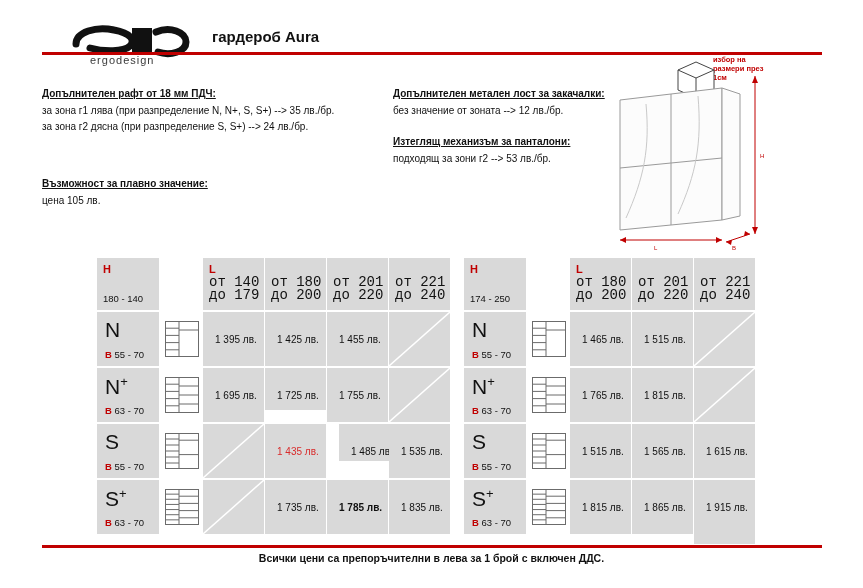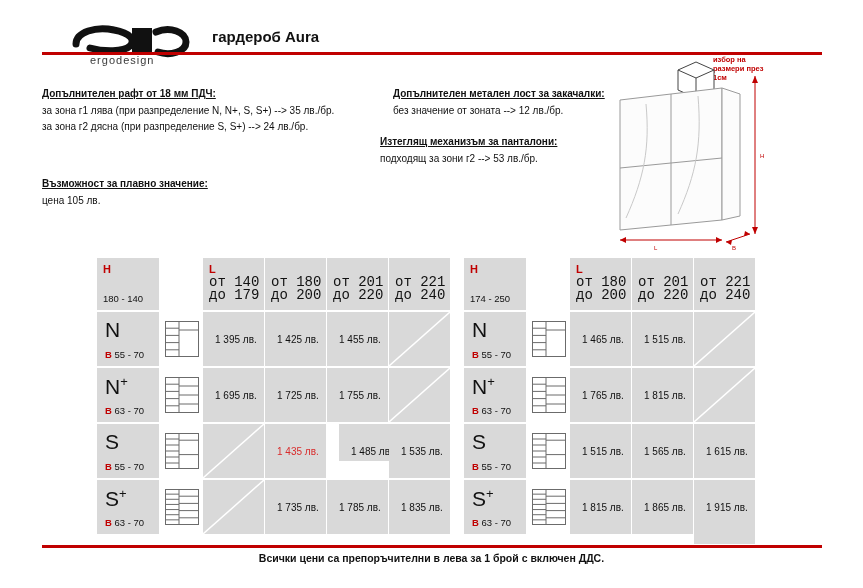--- a/index.html
+++ b/index.html
@@ -33,21 +33,21 @@
     font-size:10.5px;font-weight:bold;color:#111;
   }
 
   
   .blk{position:absolute;font-size:10px;line-height:16px;color:#111;}
   .blk .hd{font-weight:bold;text-decoration:underline;display:block;margin-bottom:1px;}
   .blk .ln{display:block;white-space:nowrap;}
 
   #blockA{left:42px;top:86px;width:345px;}
   #blockB{left:393px;top:86px;width:245px;}
-  #blockC{left:380px;top:134px;width:245px;}
+  #blockC{left:393px;top:134px;width:245px;}
   #blockD{left:42px;top:176px;width:300px;}
 
   
   .illus{position:absolute;left:600px;top:58px;width:225px;height:195px;}
   .cube-note{
     position:absolute;left:713px;top:55px;font-size:7.5px;font-weight:bold;
     color:#c00000;line-height:9px;width:60px;
   }
 
   
@@ -233,21 +233,21 @@
           <line x1="0" y1="28.8" x2="14" y2="28.8" stroke="#6b6b6b" stroke-width="1"></line>
           <line x1="14" y1="9" x2="34" y2="9" stroke="#6b6b6b" stroke-width="1"></line>
           <line x1="14" y1="18" x2="34" y2="18" stroke="#6b6b6b" stroke-width="1"></line>
           <line x1="14" y1="27" x2="34" y2="27" stroke="#6b6b6b" stroke-width="1"></line>
         </svg>
       </div>
       <div class="drawnote" style="left: 113px; top: 115px; position: absolute;">с вътрешни чекмеджета</div>
       <div class="cell" style="left: 106px; top: 110px; width: 61px; height: 54px;">
         <div class="price">1 695 лв.</div>
       </div>
-      <div class="cell" style="left: 168px; top: 110px; width: 61px; height: 54px;">
+      <div class="cell" style="left: 168px; top: 110px; width: 61px; height: 42px;">
         <div class="price">1 725 лв.</div>
       </div>
       <div class="cell" style="left: 230px; top: 110px; width: 61px; height: 54px;">
         <div class="price">1 755 лв.</div>
       </div>
       <div class="cell" style="left: 292px; top: 110px; width: 61px; height: 54px;">
         <svg class="diag" viewBox="0 0 61 54" preserveAspectRatio="none">
           <line x1="0" y1="54" x2="61" y2="0" stroke="#ffffff" stroke-width="1.5"></line>
         </svg>
       </div>
@@ -304,21 +304,21 @@
       </div>
       <div class="drawnote" style="left: 113px; top: 227px; position: absolute;">с вътрешни чекмеджета</div>
       <div class="cell" style="left: 106px; top: 222px; width: 61px; height: 54px;">
         <svg class="diag" viewBox="0 0 61 54" preserveAspectRatio="none">
           <line x1="0" y1="54" x2="61" y2="0" stroke="#ffffff" stroke-width="1.5"></line>
         </svg>
       </div>
       <div class="cell" style="left: 168px; top: 222px; width: 61px; height: 54px;">
         <div class="price">1 735 лв.</div>
       </div>
-      <div class="cell" style="left: 230px; top: 222px; width: 61px; height: 54px;">
+      <div class="cell" style="left: 230px; top: 222px; width: 61px; height: 54px; font-weight: bold;">
         <div class="price">1 785 лв.</div>
       </div>
       <div class="cell" style="left: 292px; top: 222px; width: 61px; height: 54px;">
         <div class="price">1 835 лв.</div>
       </div>
     </div>
 
   <div class="tbl" id="tableRight" style="left: 464px; top: 258px;">
       <div class="cell" style="left: 0px; top: 0px; width: 62px; height: 52px;">
         <div class="hdr-letter">H</div>

